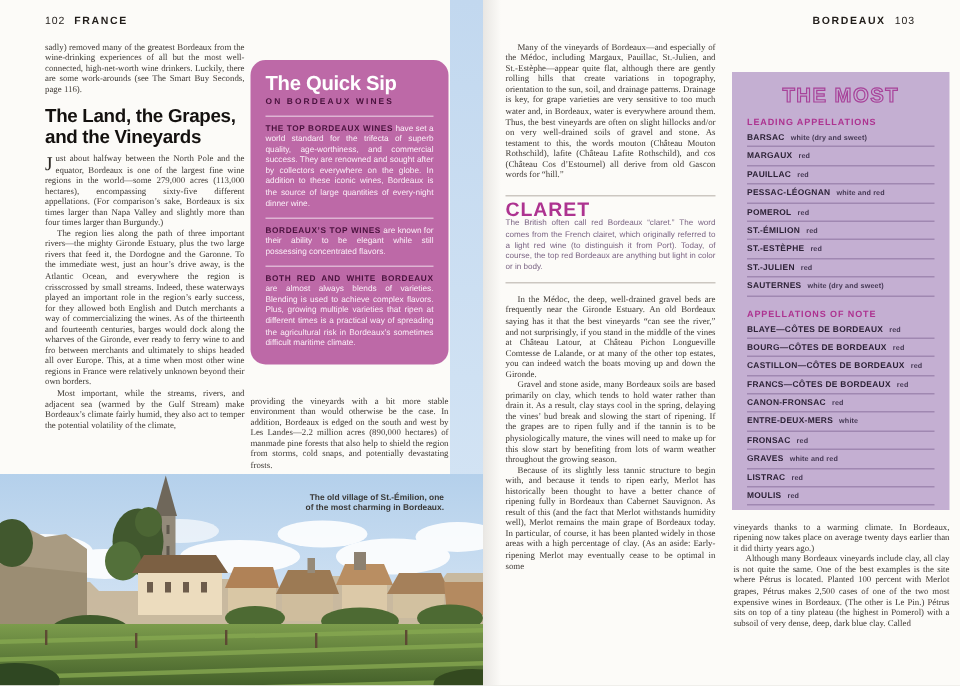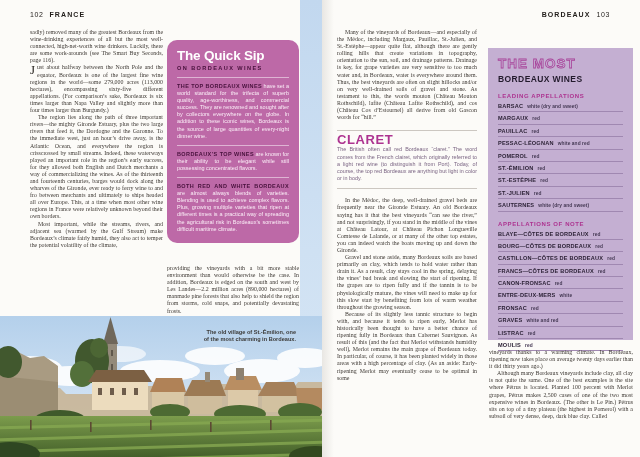--- a/index.html
+++ b/index.html
@@ -68,21 +68,21 @@
   .hr1 { margin-top:9px; }
   .hr2 { margin:6px 0 8px; }
   
   .mostbox {
     position:absolute; left:488px; top:48px; width:145px; height:292px;
     background:#c4afd2; padding:9px 10px 8px;
     font-family:"Liberation Sans", sans-serif;
   }
   .mb-title {
     font-weight:700; font-size:13.5px; line-height:13px; letter-spacing:1px;
-    color:transparent; -webkit-text-stroke:0.8px #a8439a;
+    color:transparent;text-align:center; -webkit-text-stroke:0.8px #a8439a;
   }
   .mb-sub {
     font-weight:700; font-size:8.5px; color:#231b2d; letter-spacing:0.4px;
     margin-top:4px;
   }
   .app-header {
     font-weight:700; font-size:6px; color:#ad3390; letter-spacing:0.6px;
     margin-top:9px; margin-bottom:1px;
   }
   .app-row {
@@ -122,20 +122,21 @@
   <div class="folio" style="left:30px;">
     <span class="num">102</span><span class="sec">FRANCE</span>
   </div>
 
   <div class="folio right">
     <span class="sec">BORDEAUX</span><span class="num">103</span>
   </div>
 
   <div class="bodycol" style="left:30px; top:29px; width:133px;">
     <p>sadly) removed many of the greatest Bordeaux from the wine-drinking experiences of all but the most well-connected, high-net-worth wine drinkers. Luckily, there are some work-arounds (see The Smart Buy Seconds, page 116).</p>
+    <div class="landhead">The Land, the Grapes, and the Vineyards</div>
     <p><span class="dropcap">J</span><span>ust about halfway between the North Pole and the equator, Bordeaux is one of the largest fine wine regions in the world—some 279,000 acres (113,000 hectares), encompassing sixty-five different appellations. (For comparison’s sake, Bordeaux is six times larger than Napa Valley and slightly more than four times larger than Burgundy.)</span></p>
     <p class="indent">The region lies along the path of three important rivers—the mighty Gironde Estuary, plus the two large rivers that feed it, the Dordogne and the Garonne. To the immediate west, just an hour’s drive away, is the Atlantic Ocean, and everywhere the region is crisscrossed by small streams. Indeed, these waterways played an important role in the region’s early success, for they allowed both English and Dutch merchants a way of commercializing the wines. As of the thirteenth and fourteenth centuries, barges would dock along the wharves of the Gironde, ever ready to ferry wine to and fro between merchants and ultimately to ships headed all over Europe. This, at a time when most other wine regions in France were relatively unknown beyond their own borders.</p>
     <p class="indent">Most important, while the streams, rivers, and adjacent sea (warmed by the Gulf Stream) make Bordeaux’s climate fairly humid, they also act to temper the potential volatility of the climate,</p>
   </div>
 
   <div class="quicksip">
     <div class="qs-title">The Quick Sip</div>
     <div class="qs-sub">ON BORDEAUX WINES</div>
     <div>
 
@@ -254,21 +255,20 @@
     <div class="claret-head">CLARET</div>
     <p class="claret-text">The British often call red Bordeaux “claret.” The word comes from the French clairet, which originally referred to a light red wine (to distinguish it from Port). Today, of course, the top red Bordeaux are anything but light in color or in body.</p>
     <hr class="rule hr2">
     <p class="indent">In the Médoc, the deep, well-drained gravel beds are frequently near the Gironde Estuary. An old Bordeaux saying has it that the best vineyards “can see the river,” and not surprisingly, if you stand in the middle of the vines at Château Latour, at Château Pichon Longueville Comtesse de Lalande, or at many of the other top estates, you can indeed watch the boats moving up and down the Gironde.</p>
     <p class="indent">Gravel and stone aside, many Bordeaux soils are based primarily on clay, which tends to hold water rather than drain it. As a result, clay stays cool in the spring, delaying the vines’ bud break and slowing the start of ripening. If the grapes are to ripen fully and if the tannin is to be physiologically mature, the vines will need to make up for this slow start by benefiting from lots of warm weather throughout the growing season.</p>
     <p class="indent">Because of its slightly less tannic structure to begin with, and because it tends to ripen early, Merlot has historically been thought to have a better chance of ripening fully in Bordeaux than Cabernet Sauvignon. As result of this (and the fact that Merlot withstands humidity well), Merlot remains the main grape of Bordeaux today. In particular, of course, it has been planted widely in those areas with a high percentage of clay. (As an aside: Early-ripening Merlot may eventually cease to be optimal in some</p>
   </div>
 
   <div class="mostbox">
     <div class="mb-title">THE MOST</div>
-    <div class="mb-sub">BORDEAUX WINES</div>
     <div class="app-header">LEADING APPELLATIONS</div>
     <div>
 
         <div class="app-row">
           <span class="app-name">BARSAC</span>
           <span class="app-type">white (dry and sweet)</span>
         </div>
 
         <div class="app-row">
           <span class="app-name">MARGAUX</span>

